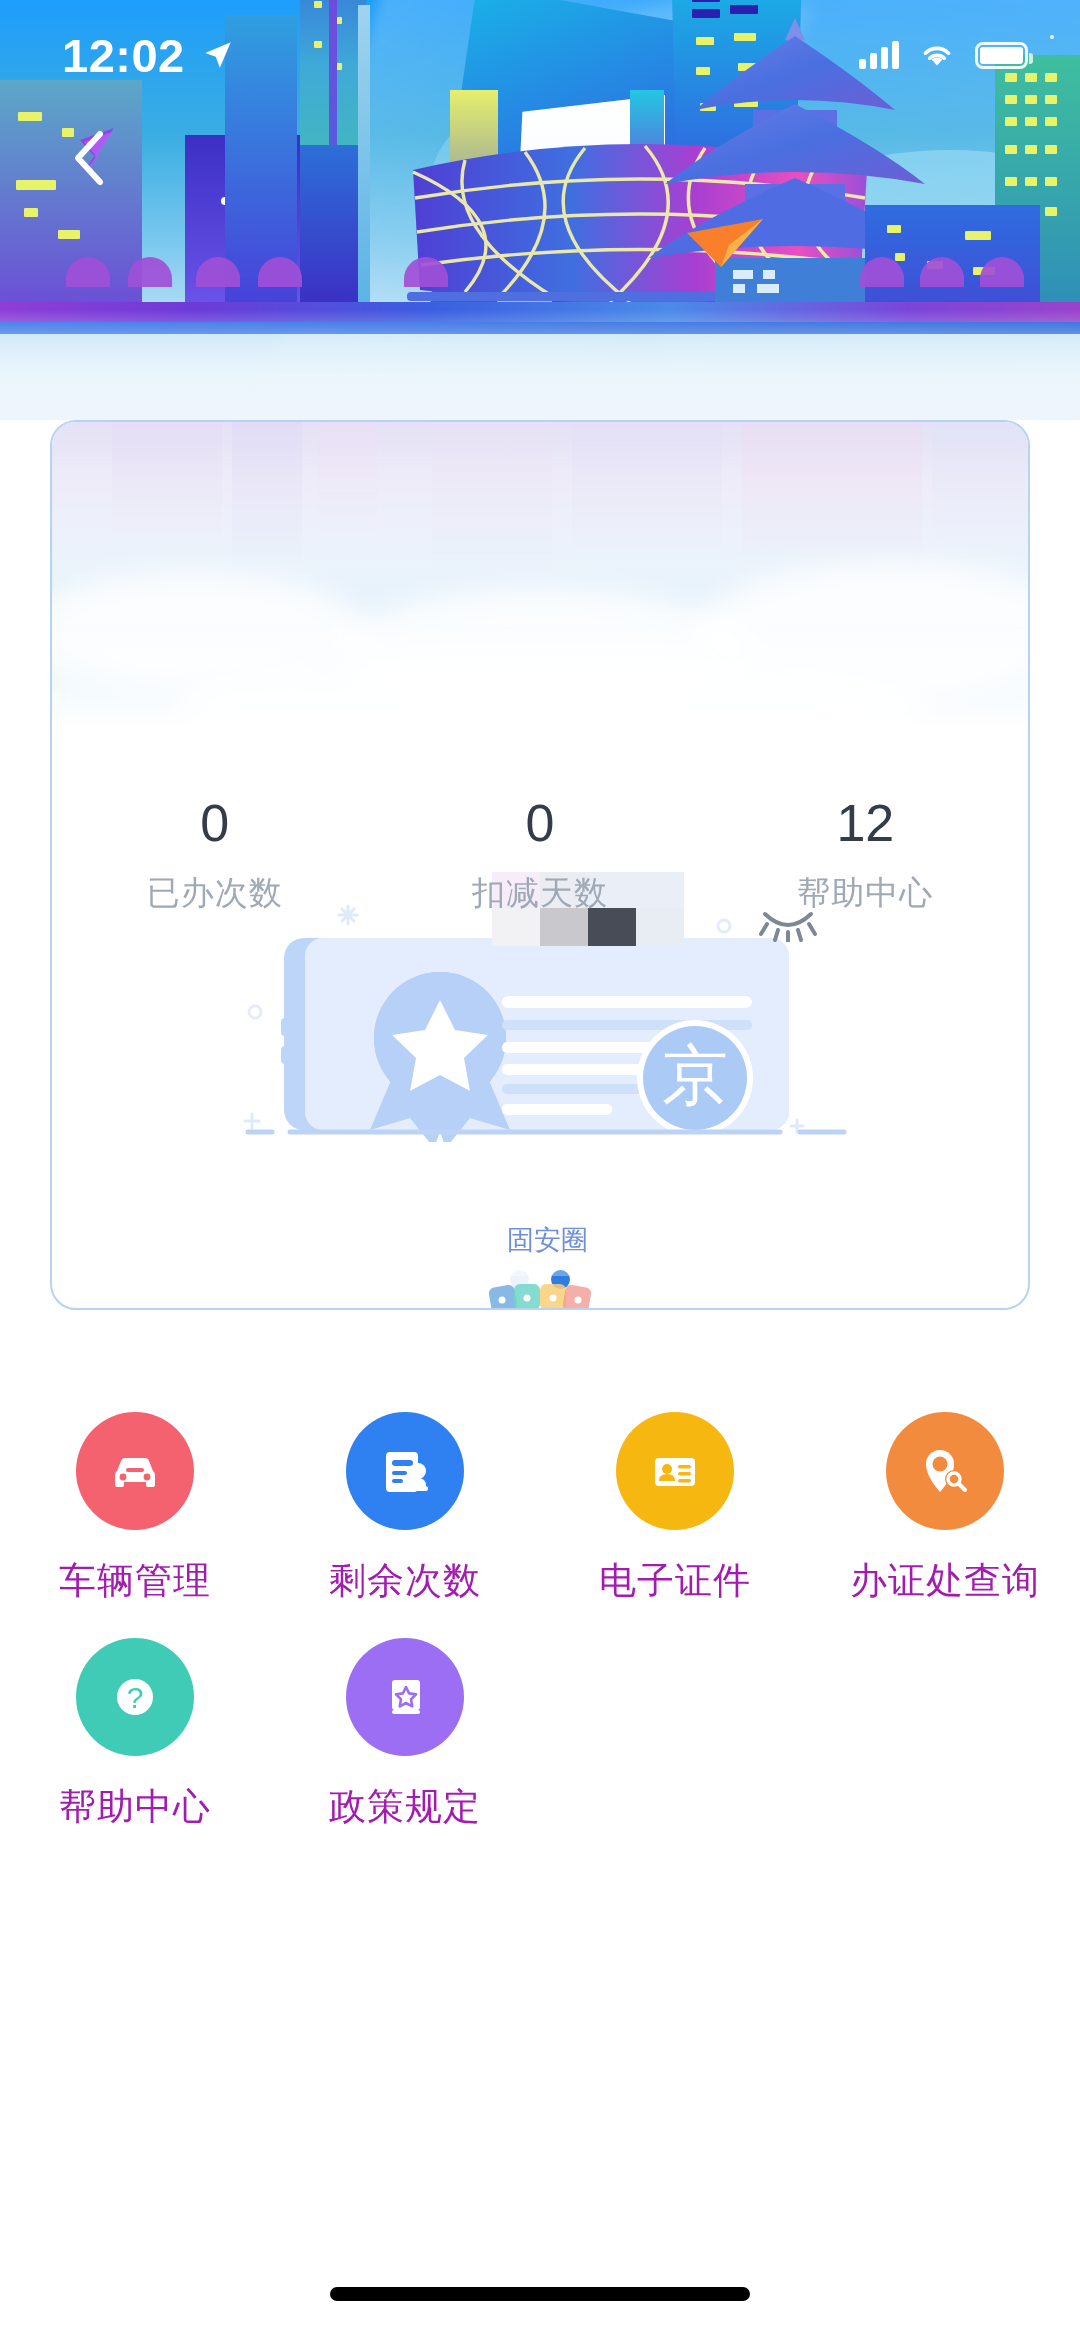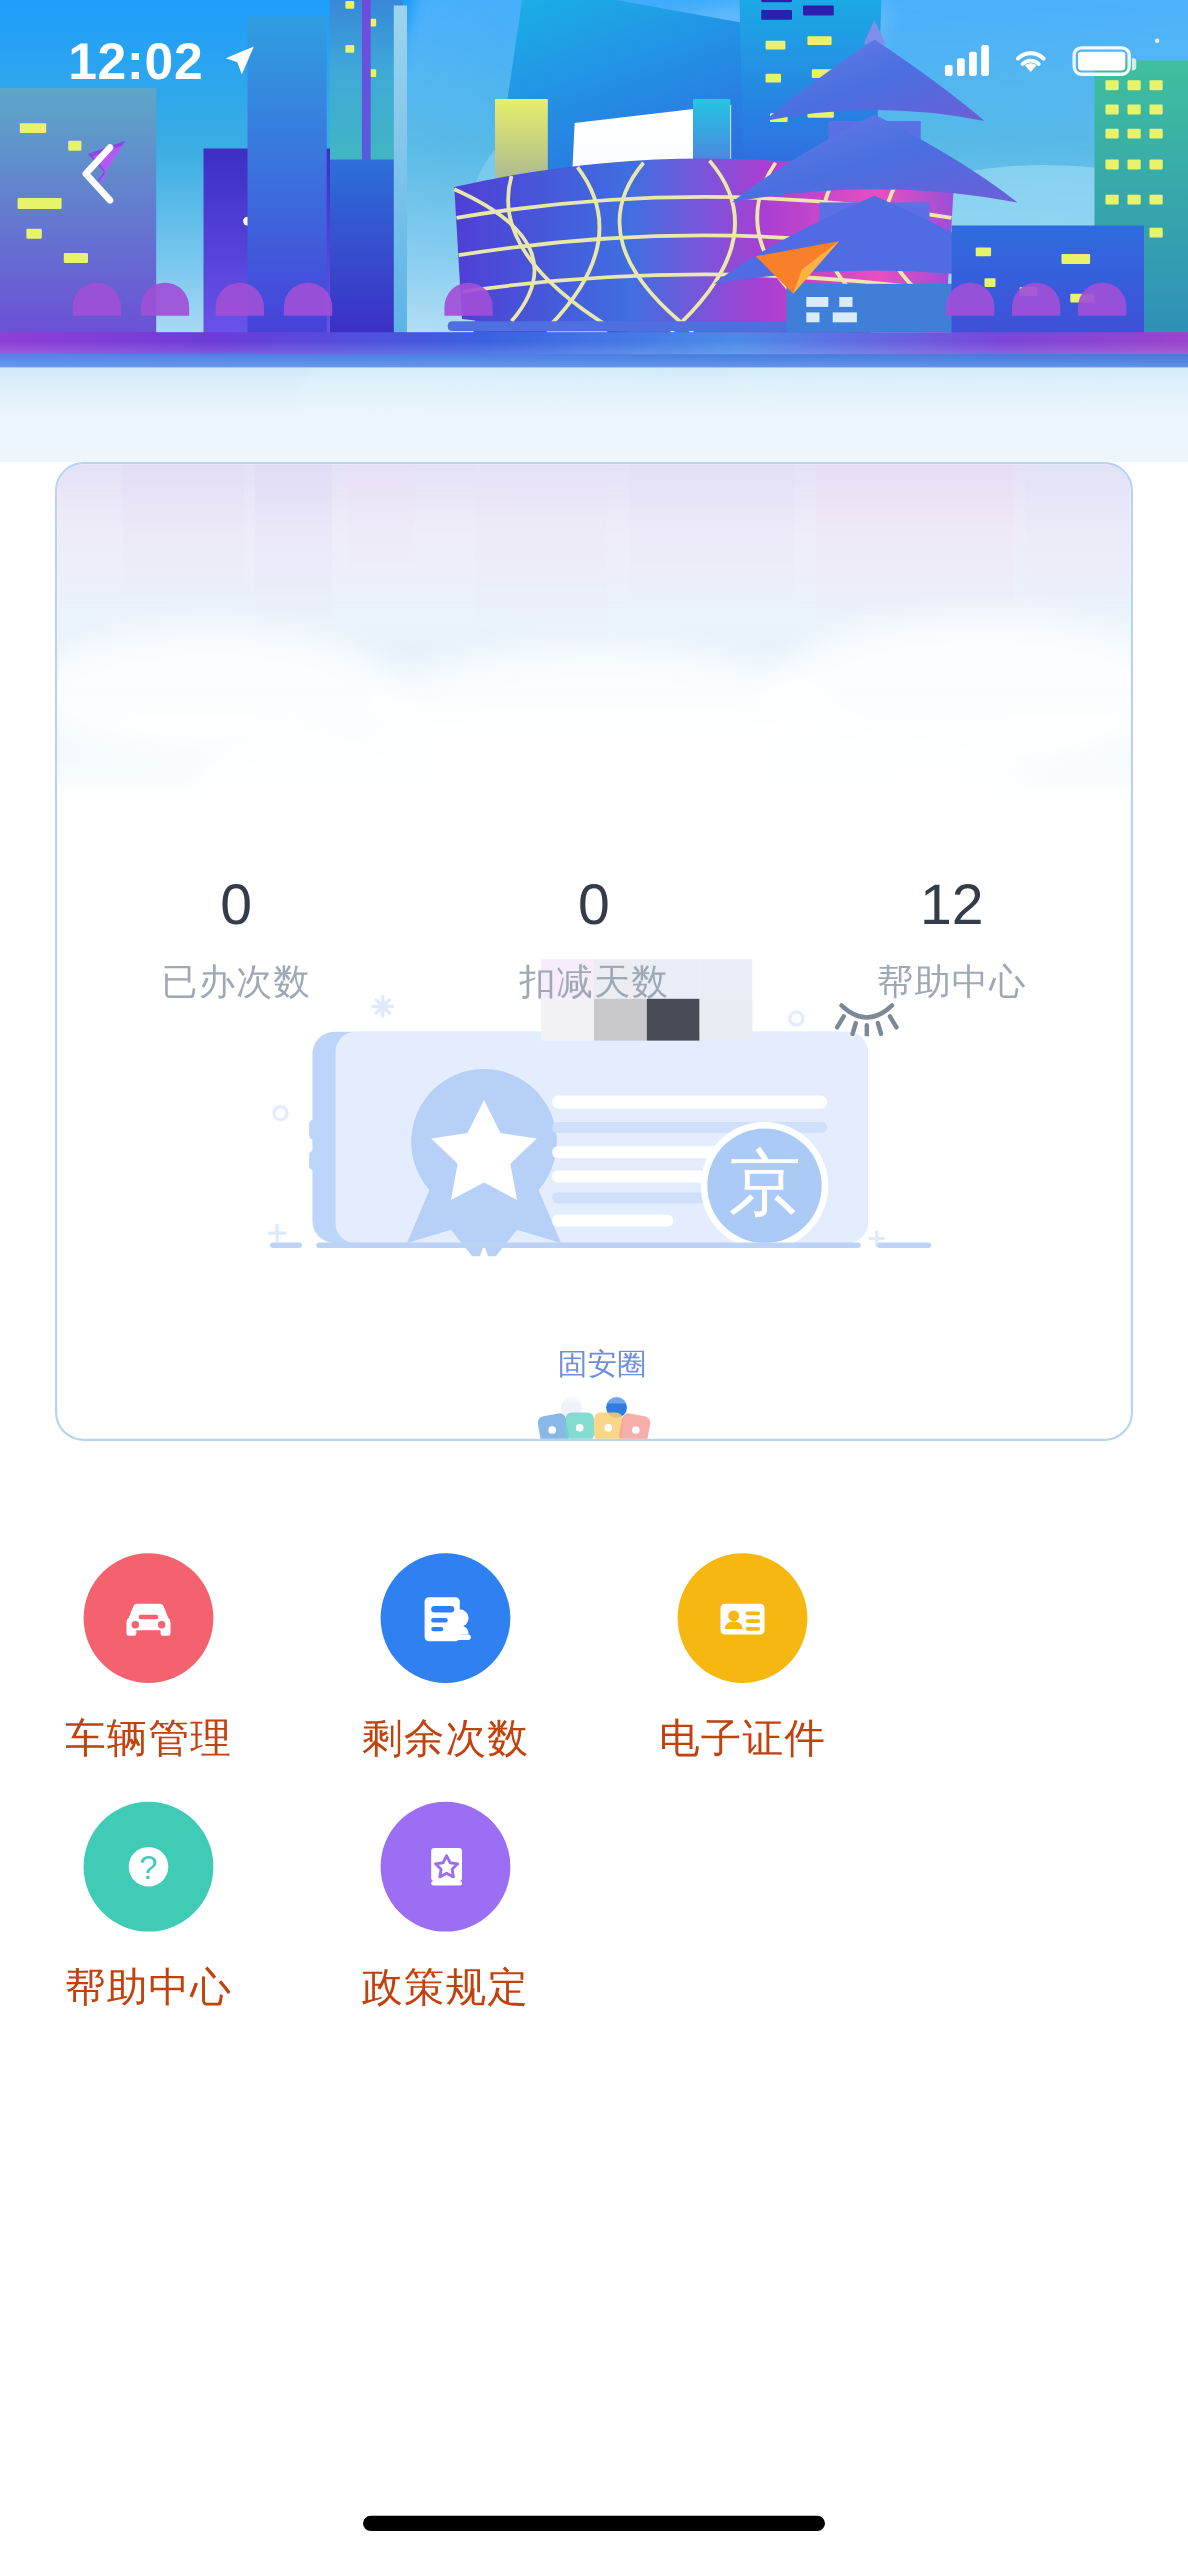--- a/index.html
+++ b/index.html
@@ -119,21 +119,21 @@
   #wm-tail{position:absolute;left:50%;top:8px;transform:translateX(-50%);width:44px;height:30px;}
   #dots{position:absolute;left:0;top:128px;width:100%;display:flex;justify-content:center;gap:22px;}
   .dot{width:19px;height:19px;border-radius:50%;background:#eef2fa;}
   .dot.on{background:#2f7de1;}
 
   
   #menu{position:absolute;left:0;top:1380px;width:1080px;z-index:10;}
   .mrow{display:flex;}
   .mcell{width:270px;display:flex;flex-direction:column;align-items:center;cursor:pointer;padding-top:32px;}
   .mico{width:118px;height:118px;border-radius:50%;display:flex;align-items:center;justify-content:center;}
-  .mlbl{margin-top:26px;font-size:37px;color:#c2410c;letter-spacing:1px;}
+  .mlbl{margin-top:26px;font-size:37px;color:#a21caf;letter-spacing:1px;}
 
   
   #home-indicator{position:absolute;left:50%;transform:translateX(-50%);bottom:36px;
     width:420px;height:14px;background:#000;border-radius:8px;}
 </style>
 </head>
 <body>
 
 <div id="banner">
   <div class="bg-ray"></div>
@@ -494,20 +494,32 @@
           <circle cx="23" cy="29" r="5" fill="#f7b711"></circle>
           <path d="M15 41 Q15 34 23 34 Q31 34 31 41 Z" fill="#f7b711"></path>
           <rect x="34" y="25" width="13" height="3.4" rx="1.7" fill="#f7b711"></rect>
           <rect x="34" y="32" width="13" height="3.4" rx="1.7" fill="#f7b711"></rect>
           <rect x="34" y="39" width="13" height="3.4" rx="1.7" fill="#f7b711"></rect>
         </svg>
       </div>
       <div class="mlbl">电子证件</div>
     </div>
 
+    <div class="mcell">
+      <div class="mico" style="background:#f28b3e">
+        <svg width="62" height="62" viewBox="0 0 62 62">
+          <path d="M26 10 A14 14 0 0 1 40 24 Q40 36 26 52 Q12 36 12 24 A14 14 0 0 1 26 10 Z" fill="#fff"></path>
+          <circle cx="26" cy="24" r="7.5" fill="#f28b3e"></circle>
+          <circle cx="40" cy="39" r="9" fill="#f28b3e"></circle>
+          <circle cx="40" cy="39" r="6" fill="none" stroke="#fff" stroke-width="3.4"></circle>
+          <path d="M45 44 L51 50" stroke="#fff" stroke-width="4" stroke-linecap="round"></path>
+        </svg>
+      </div>
+      <div class="mlbl">办证处查询</div>
+    </div>
   </div>
 
   <div class="mrow">
     <div class="mcell">
       <div class="mico" style="background:#3fcbb5">
         <svg width="62" height="62" viewBox="0 0 62 62">
           <circle cx="31" cy="31" r="18" fill="#fff"></circle>
           <text x="31" y="42" text-anchor="middle" font-size="30" fill="#3fcbb5" font-family="'Liberation Sans','DejaVu Sans',sans-serif">?</text>
         </svg>
       </div>

